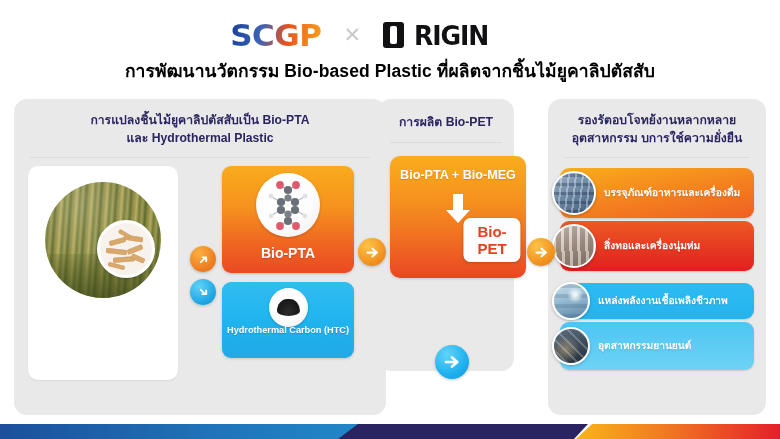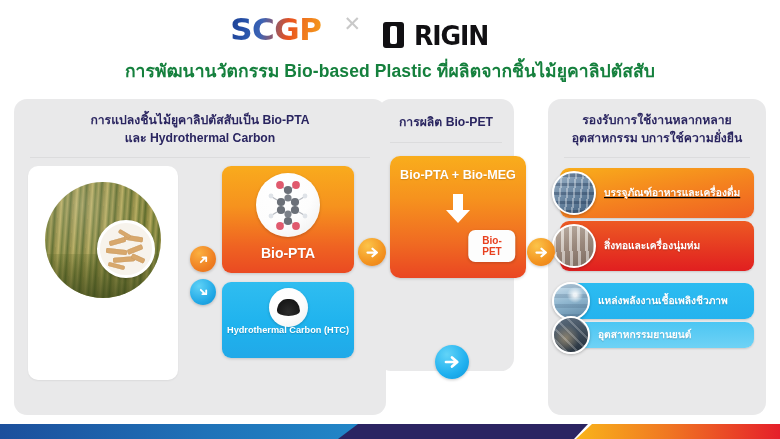--- a/index.html
+++ b/index.html
@@ -7,21 +7,21 @@
     width: 780px; height: 439px;
     background: #ffffff;
     font-family: "Liberation Sans", "DejaVu Sans", sans-serif;
     overflow: hidden;
   }
   .stage { position: relative; width: 780px; height: 439px; background: #fff; }
 
   
   .brandbar {
     position: absolute; left: 0; top: 14px; width: 724px; height: 42px;
-    display: flex; justify-content: center; gap: 22px;
+    display: flex; align-items: center; justify-content: center; gap: 22px;
   }
   .logo-scgp {
     font-size: 31px; font-weight: 700; letter-spacing: -0.5px;
     font-family: "DejaVu Sans", sans-serif;
     background: linear-gradient(100deg,#1c3f94 0%,#2a57ad 22%,#3d63b5 34%,#e8511f 62%,#f07c1e 80%,#f6a21c 100%);
     -webkit-background-clip: text; background-clip: text;
     -webkit-text-fill-color: transparent; color: transparent;
     line-height: 1;
   }
   .logo-x {
@@ -39,21 +39,21 @@
   }
   .origin-word {
     font-size: 27px; font-weight: 700; color: #111013; letter-spacing: -1.2px;
     font-family: "DejaVu Sans", sans-serif; line-height: 1;
     transform: scaleX(0.93); transform-origin: left center;
   }
 
   .maintitle {
     position: absolute; left: 0; top: 61px; width: 780px;
     text-align: center; font-size: 17.5px; font-weight: 700;
-    color: #15803d; letter-spacing: 0.1px; line-height: 1.25;
+    color: #000000; letter-spacing: 0.1px; line-height: 1.25;
   }
 
   
   .panel {
     position: absolute; background: #e9e9ea; border-radius: 13px;
   }
   #panel-left   { left: 14px;  top: 99px; width: 372px; height: 316px; }
   #panel-mid    { left: 378px; top: 99px; width: 136px; height: 272px; }
   #panel-right  { left: 548px; top: 99px; width: 218px; height: 316px; }
 
@@ -148,21 +148,21 @@
   }
   .pet-top {
     position: absolute; left: 0; top: 12px; width: 100%; text-align: center;
     color: #fff; font-weight: 700; font-size: 12.6px; text-shadow: 0 1px 1px rgba(0,0,0,.16);
   }
   .pet-arrow { position: absolute; left: 50%; top: 36px; transform: translateX(-50%); }
   .pet-chip {
     position: absolute; left: 50%; transform: translateX(-50%); bottom: 16px;
     background: #fdfdfd; border-radius: 7px; padding: 5px 14px;
     box-shadow: 0 1px 3px rgba(0,0,0,.18);
-    color: #e8401f; font-weight: 700; font-size: 10px; margin-left: 34px;
+    color: #e8401f; font-weight: 700; font-size: 15px; margin-left: 34px;
   }
 
   
   .big-arrow {
     position: absolute; width: 28px; height: 28px; border-radius: 50%;
     display: flex; align-items: center; justify-content: center;
     box-shadow: 0 1px 3px rgba(0,0,0,.22); z-index: 5;
   }
   .big-arrow svg { width: 15px; height: 15px; }
   .ar-orange { background: radial-gradient(circle at 35% 28%, #fcc44a, #f39420 60%, #ea7a15); }
@@ -171,24 +171,24 @@
   #arrow-2 { left: 527px; top: 238px; }
   #arrow-3 { left: 435px; top: 345px; width: 34px; height: 34px; }
   #arrow-3 svg { width: 18px; height: 18px; }
 
   
   .right-body { position: relative; padding: 10px 12px 0; }
   .use-card {
     position: relative; height: 50px; border-radius: 9px; margin-bottom: 3px;
     display: flex; align-items: center; box-shadow: 0 1px 2px rgba(0,0,0,.14);
   }
-  .uc-1 { background: linear-gradient(170deg,#f9ae1b 0%,#f4801f 55%,#ef5f22 100%); text-decoration: underline; }
+  .uc-1 { background: linear-gradient(170deg,#f9ae1b 0%,#f4801f 55%,#ef5f22 100%); }
   .uc-2 { background: linear-gradient(180deg,#ed5a23 0%,#e53621 60%,#e11f20 100%); }
   .uc-3 { background: linear-gradient(180deg,#2cbcf1 0%,#25b3ee 100%); height: 36px; }
-  .uc-4 { background: linear-gradient(180deg,#4cc6f3 0%,#6fd2f5 100%); height: 26px; }
+  .uc-4 { background: linear-gradient(180deg,#4cc6f3 0%,#6fd2f5 100%); height: 48px; }
   .gap-mid { height: 9px; }
   .uc-thumb {
     position: absolute; left: -8px; top: 50%; transform: translateY(-50%);
     width: 44px; height: 44px; border-radius: 50%; overflow: hidden;
     border: 2px solid #fff; box-shadow: 0 1px 3px rgba(0,0,0,.25);
   }
   .uc-3 .uc-thumb, .uc-4 .uc-thumb { width: 38px; height: 38px; }
   .th-pack { background: linear-gradient(150deg,#9fb4c8 0%,#6f8ba6 45%,#3f5d7c 100%); }
   .th-pack::after { content:""; position:absolute; inset:0;
     background: repeating-linear-gradient(96deg, rgba(255,255,255,.35) 0 2px, transparent 2px 7px),
@@ -228,21 +228,21 @@
       <span class="origin-mark"></span>
       <span class="origin-word">RIGIN</span>
     </span>
   </div>
 
   <div class="maintitle">การพัฒนานวัตกรรม Bio-based Plastic ที่ผลิตจากชิ้นไม้ยูคาลิปตัสสับ</div>
 
   <div class="panel" id="panel-left">
     <div class="panel-head">
       <div>การแปลงชิ้นไม้ยูคาลิปตัสสับเป็น Bio-PTA</div>
-      <div>และ Hydrothermal Carbon</div>
+      <div>และ Hydrothermal Plastic</div>
     </div>
     <div class="panel-rule"></div>
 
     <div class="left-body">
 
       <div class="wood-card">
         <div class="wood-photo">
           <div class="under"></div>
           <div class="chips-bubble">
             <i style="left:9px;  top:16px; width:17px; height:5px; transform:rotate(-16deg);"></i>
@@ -332,21 +332,21 @@
             <path d="M10 2 h10 v16 h7 L15 31 L3 18 h7 z" fill="#ffffff"></path>
           </svg>
         </div>
         <div class="pet-chip">Bio-PET</div>
       </div>
     </div>
   </div>
 
   <div class="panel" id="panel-right">
     <div class="panel-head">
-      <div>รองรับการใช้งานหลากหลาย</div>
+      <div>รองรัตอบโจทย้งานหลากหลาย</div>
       <div>อุตสาหกรรม บการใช์ความยั่งยืน</div>
     </div>
     <div class="panel-rule"></div>
 
     <div class="right-body">
       <div class="use-card uc-1">
         <span class="uc-thumb th-pack"></span>
         <span class="uc-label">บรรจุภัณฑ์อาหารและเครื่องดื่ม</span>
       </div>
       <div class="use-card uc-2">

